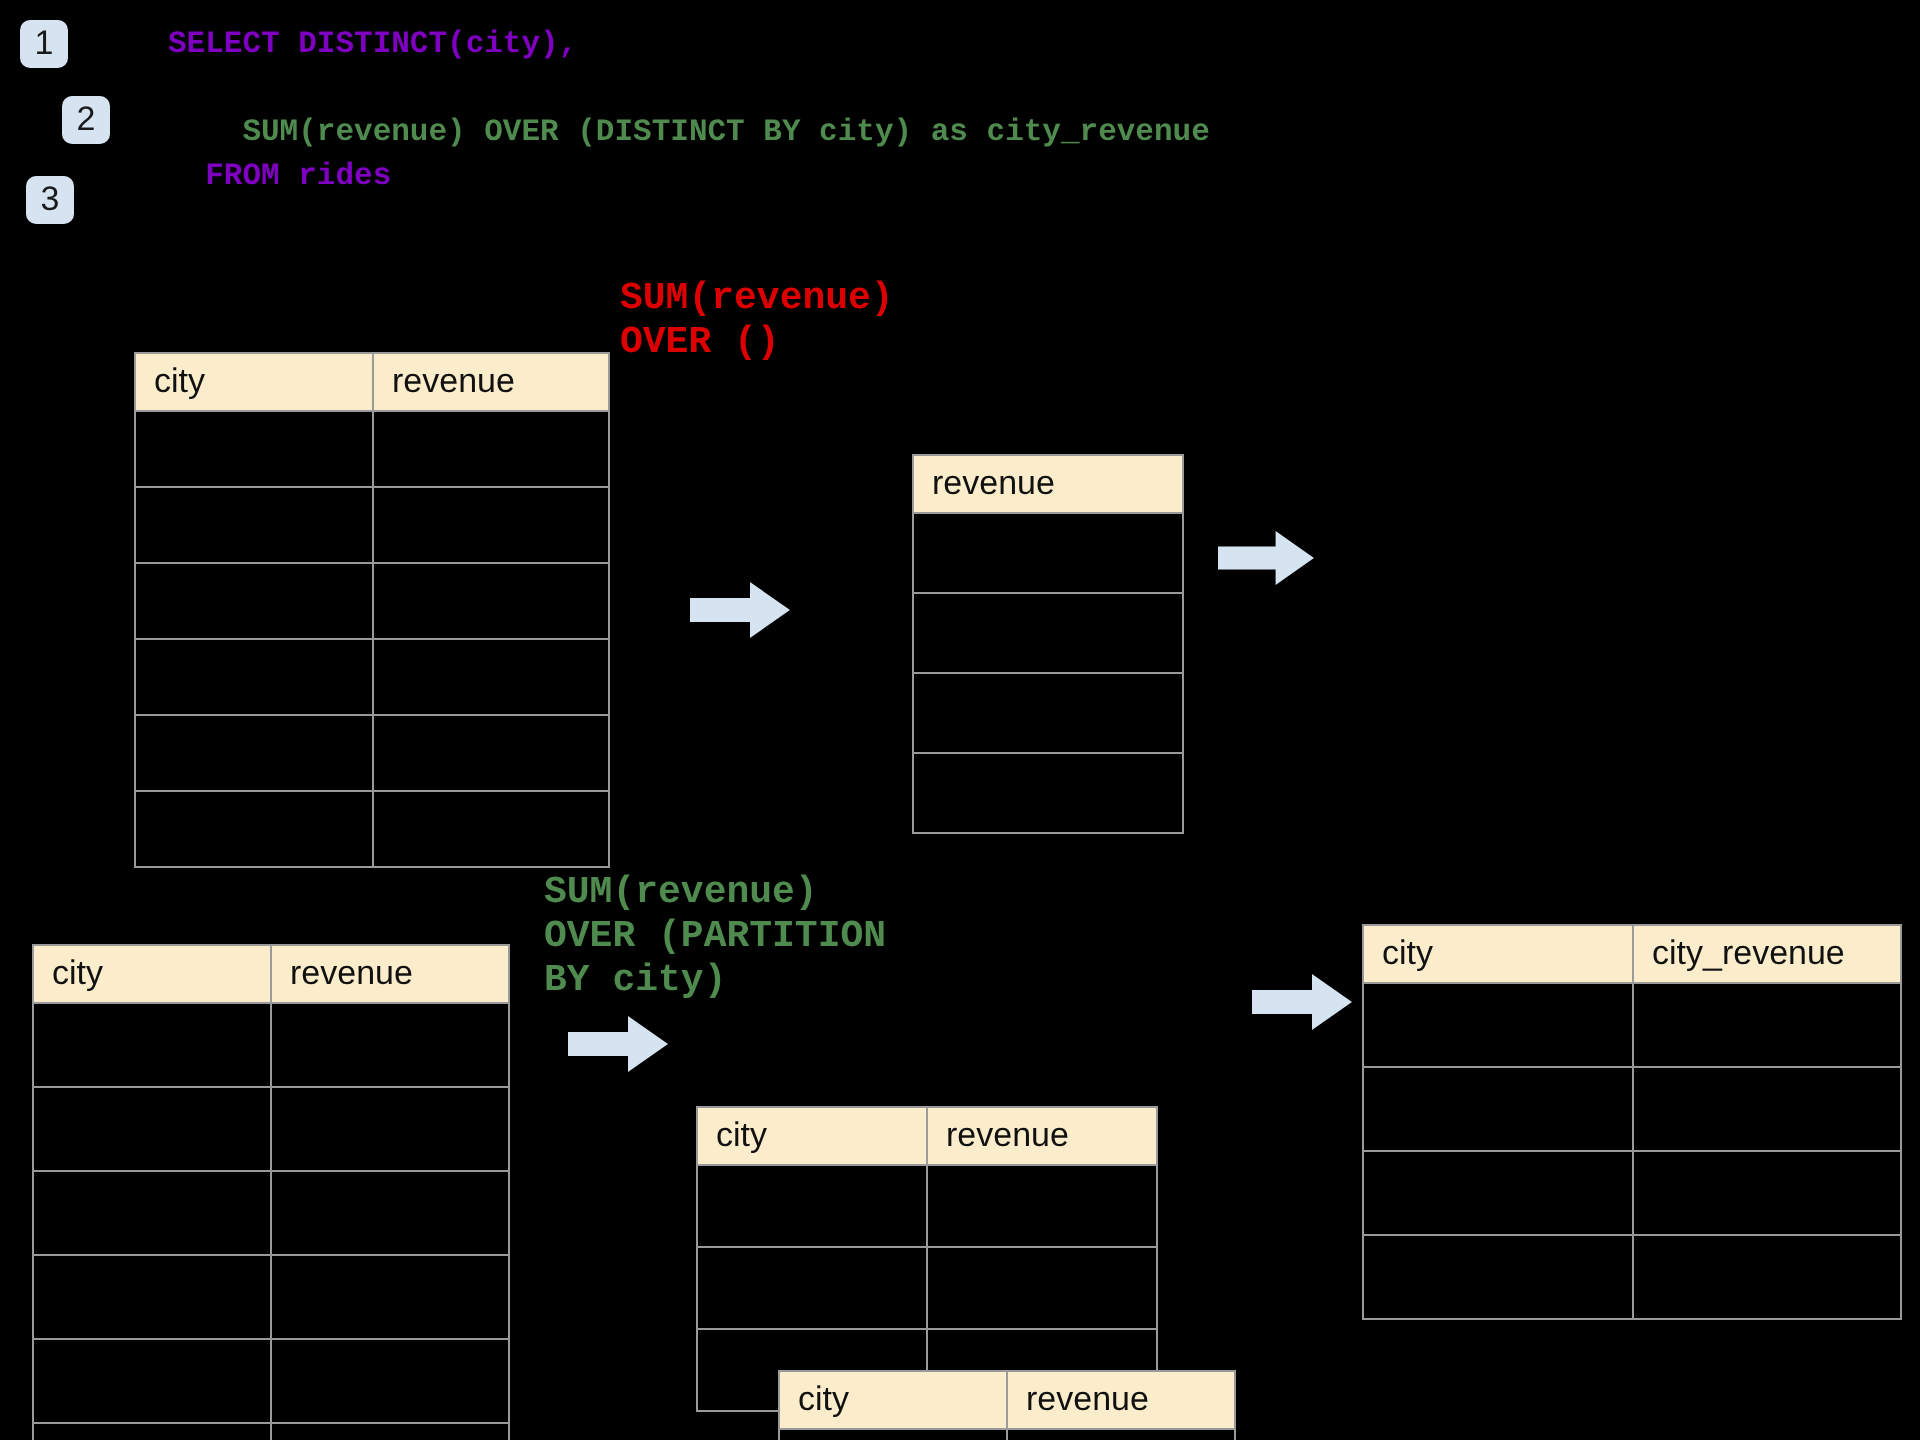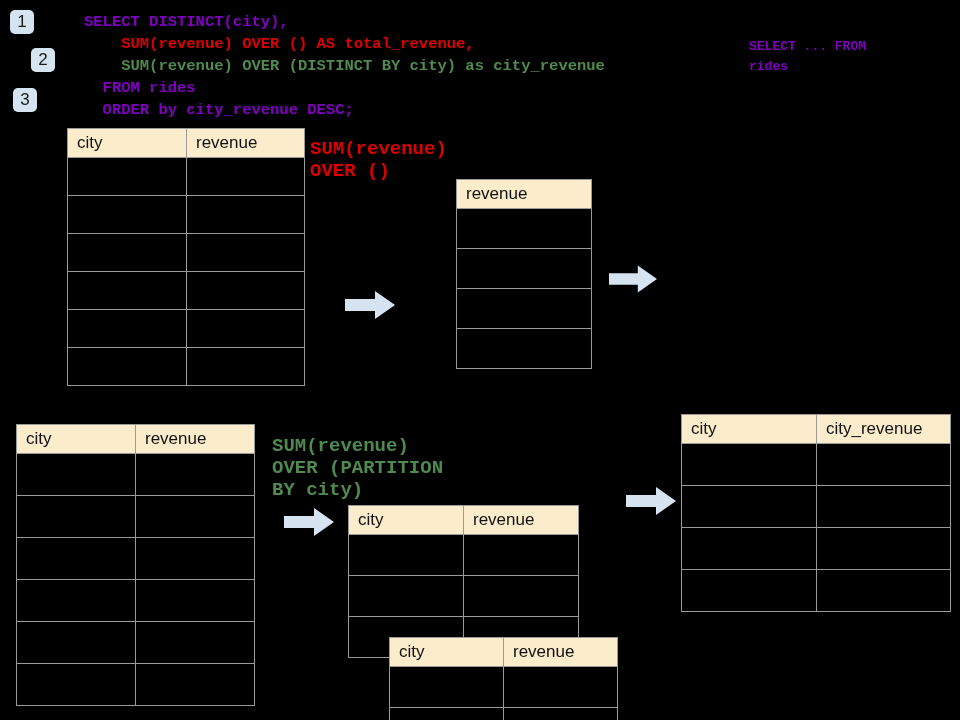--- a/index.html
+++ b/index.html
@@ -62,20 +62,21 @@
     font-weight: bold;
     color: #7f00c0;
   }
 
   
   .tbl {
     position: absolute;
     border-collapse: collapse;
     table-layout: fixed;
     background: #000000;
+    margin-top: 48px;
   }
   .tbl td {
     border: 1px solid #9a9a9a;
     padding: 0;
     background: #000000;
   }
   .tbl th {
     border: 1px solid #9a9a9a;
     background: #fbedcb;
     color: #111111;
@@ -94,27 +95,23 @@
 </head>
 <body>
 
 <div id="stage">
 
   <div class="badge" style="left:10px;  top:10px;">1</div>
   <div class="badge" style="left:31px;  top:48px;">2</div>
   <div class="badge" style="left:13px;  top:88px;">3</div>
 
   <div class="code c-purple" style="left:84px; top:11px;">SELECT DISTINCT(city),</div>
-  <div class="code c-red" style="left:84px; top:33px;">    SUM(revenue) OVER () AS total_revenue,</div>
   <div class="code c-green" style="left:84px; top:55px;">    SUM(revenue) OVER (DISTINCT BY city) as city_revenue</div>
   <div class="code c-purple" style="left:84px; top:77px;">  FROM rides</div>
-  <div class="code c-purple" style="left:84px; top:99px;">  ORDER by city_revenue DESC;</div>
-
-  <div class="anno-sm" style="left:749px; top:37px;">SELECT ... FROM
-rides</div>
+
 
   <div class="anno c-red" style="left:310px; top:138px;">SUM(revenue)
 OVER ()</div>
 
   <div class="anno c-green" style="left:272px; top:435px;">SUM(revenue)
 OVER (PARTITION
 BY city)</div>
 
   <table class="tbl" style="left:67px; top:128px; width:237px;">
     <colgroup>

